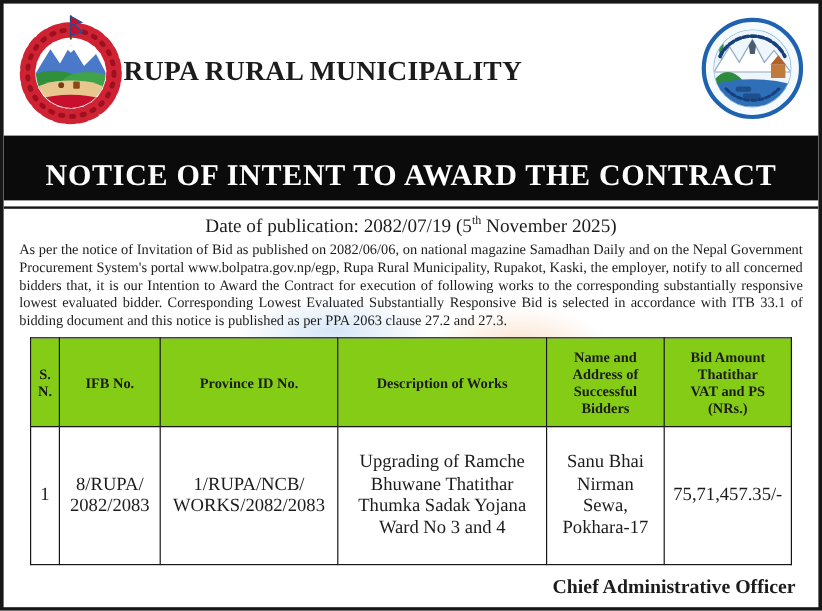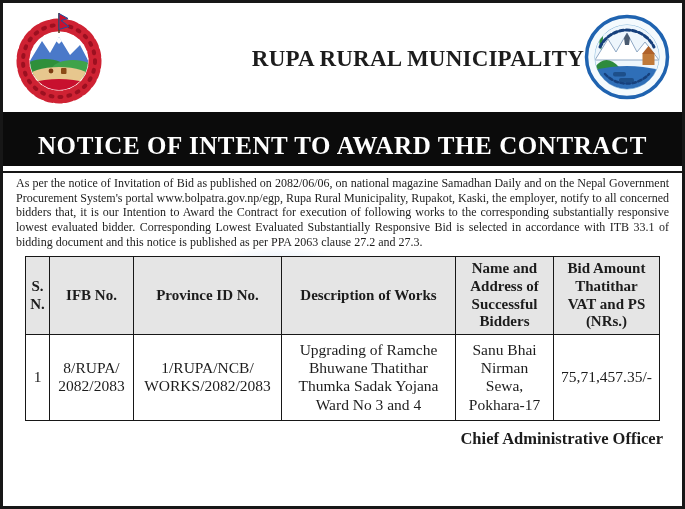--- a/index.html
+++ b/index.html
@@ -5,21 +5,21 @@
   html,body{margin:0;padding:0;background:#ffffff;}
   .page{
     width:685px;height:509px;box-sizing:border-box;
     border:3px solid #171717;background:#ffffff;
     font-family:"Liberation Serif","DejaVu Serif",serif;color:#1c1c1c;
     position:relative;overflow:hidden;
   }
   
   .header{display:flex;align-items:center;padding:7px 12px 1px;}
   .logo{flex:0 0 auto;}
-  .header-center{flex:1 1 auto;text-align:right;line-height:1.12;}
+  .header-center{flex:1 1 auto;text-align:left;line-height:1.12;}
   .title-line{font-size:23px;font-weight:bold;white-space:nowrap;letter-spacing:.2px;}
   .sub-line{font-size:15px;font-weight:bold;}
   
   .banner{
     background:#0b0b0b;color:#ffffff;text-align:center;
     font-weight:bold;font-size:25px;letter-spacing:.6px;
     padding:20px 0 6px;margin-top:3px;
   }
   
   .content{border-top:2px solid #171717;margin-top:5px;padding:3px 13px 0;position:relative;}
@@ -28,22 +28,22 @@
   .para{text-align:justify;font-size:12px;line-height:1.22;position:relative;z-index:2;}
   
   .wm{position:absolute;z-index:1;pointer-events:none;border-radius:50%;}
   .wm-blue{left:160px;top:62px;width:230px;height:80px;
     background:radial-gradient(closest-side,rgba(110,165,225,.28),rgba(110,165,225,0) 72%);}
   .wm-orange{left:330px;top:72px;width:200px;height:76px;
     background:radial-gradient(closest-side,rgba(235,140,60,.22),rgba(235,140,60,0) 72%);}
   
   table{border-collapse:collapse;table-layout:fixed;width:634px;margin:7px auto 0;position:relative;z-index:2;}
   th,td{border:1.5px solid #171717;text-align:center;vertical-align:middle;white-space:pre-line;box-sizing:border-box;}
-  th{background:#e5e5e5;font-size:15px;font-weight:bold;padding:3px 2px;height:74px;line-height:1.18;}
-  td{font-size:15.5px;padding:6px 3px;height:74px;line-height:1.18;}
+  th{background:#84cc16;font-size:12px;font-weight:bold;padding:3px 2px;height:74px;line-height:1.18;}
+  td{font-size:15.5px;padding:20px 3px;height:74px;line-height:1.18;}
   
   .signature{text-align:right;font-weight:bold;font-size:16.5px;margin:8px 6px 0 0;position:relative;z-index:2;}
 </style>
 </head>
 <body>
 
 <div class="page">
 
   <div class="header">
 
@@ -99,20 +99,21 @@
       </svg>
     </span>
   </div>
 
   <div class="banner">NOTICE OF INTENT TO AWARD THE CONTRACT</div>
 
   <div class="content">
     <div class="wm wm-blue"></div>
     <div class="wm wm-orange"></div>
 
+    <div class="date-line"><span>Date of publication: 2082/07/19 (5</span><sup>th</sup><span> November 2025)</span></div>
 
     <div class="para">As per the notice of Invitation of Bid as published on 2082/06/06, on national magazine Samadhan Daily and on the Nepal Government Procurement System's portal www.bolpatra.gov.np/egp, Rupa Rural Municipality, Rupakot, Kaski, the employer, notify to all concerned bidders that, it is our Intention to Award the Contract for execution of following works to the corresponding substantially responsive lowest evaluated bidder. Corresponding Lowest Evaluated Substantially Responsive Bid is selected in accordance with ITB 33.1 of bidding document and this notice is published as per PPA 2063 clause 27.2 and 27.3.</div>
 
     <table>
       <colgroup>
         <col style="width:24px">
           <col style="width:84px">
           <col style="width:148px">
         <col style="width:174px">
           <col style="width:98px">

